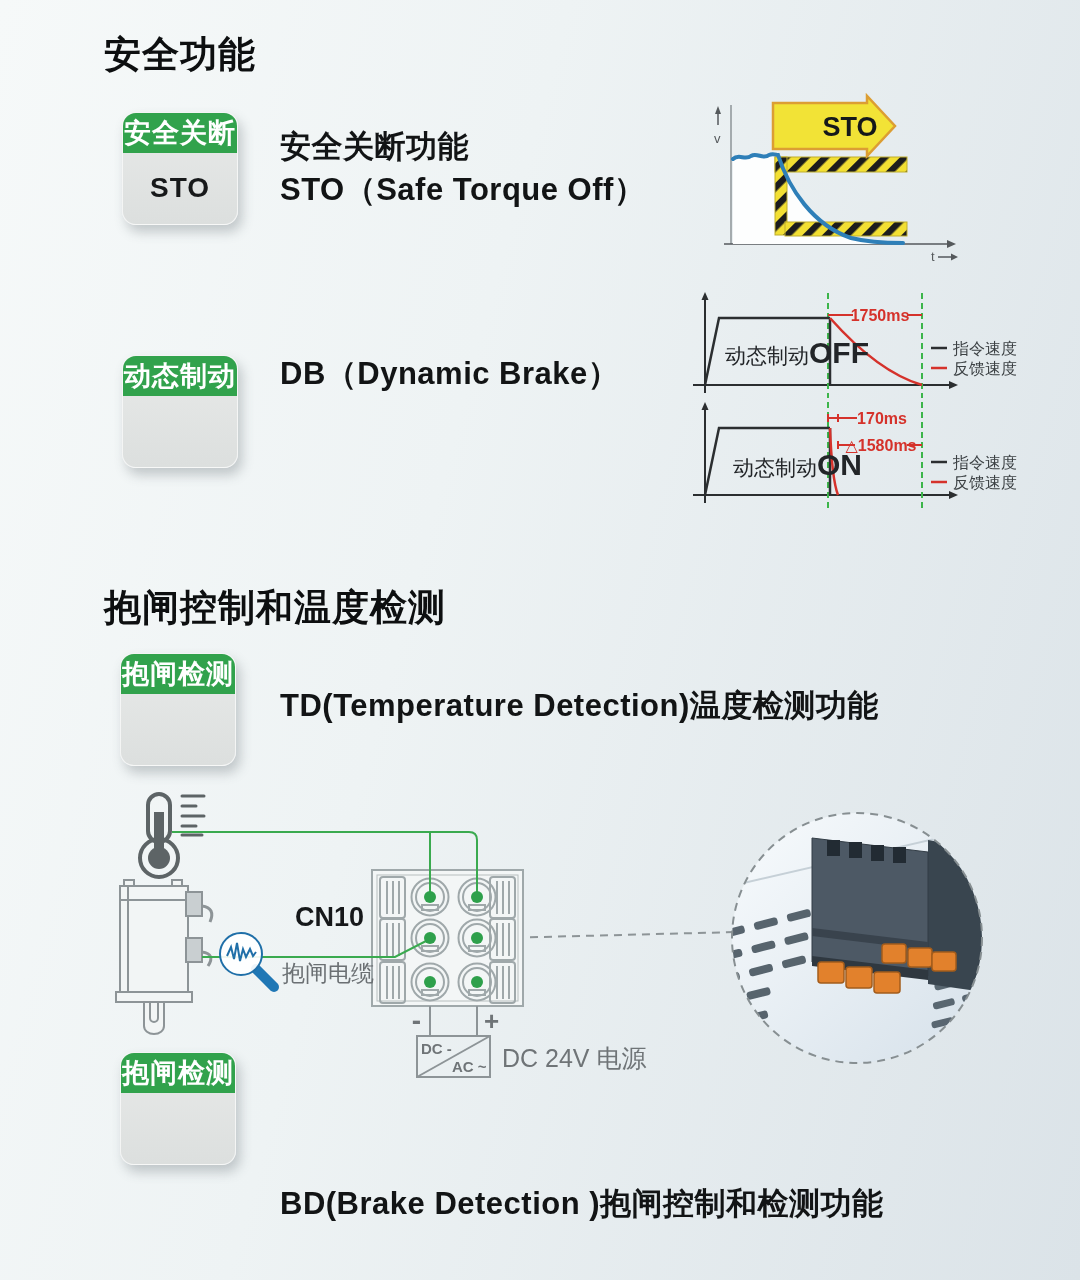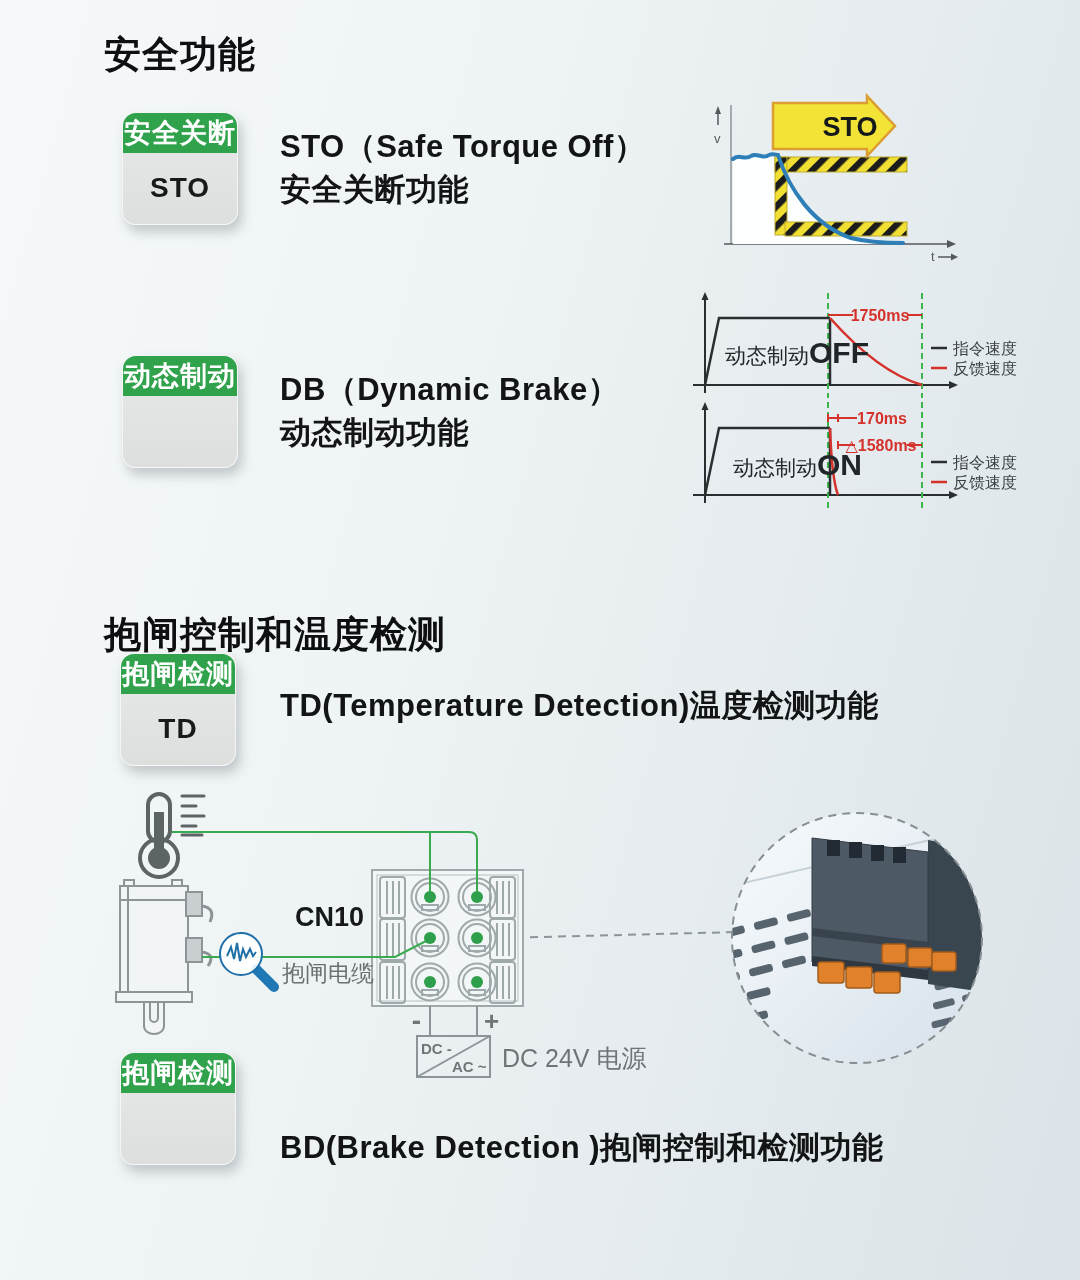--- a/index.html
+++ b/index.html
@@ -24,22 +24,22 @@
 <div class="canvas">
 
   <div class="section-title" style="left:104px;top:30px;">安全功能</div>
 
   <div class="badge" style="left:122px;top:112px;">
     <div class="tag">安全关断</div>
     <div class="code">STO</div>
   </div>
 
   <div class="feature" style="left:280px;top:125px;">
+    <div>安全关断功能</div>
     <div>STO（Safe Torque Off）</div>
-    <div>安全关断功能</div>
   </div>
 
   <svg style="left:705px;top:95px;" width="255" height="172" viewBox="0 0 255 172">
     <defs>
       <pattern id="hz" width="14" height="14" patternUnits="userSpaceOnUse" patternTransform="rotate(45)">
         <rect width="14" height="14" fill="#f2df33"></rect>
         <rect width="6.5" height="14" fill="#1c1c1c"></rect>
       </pattern>
     </defs>
 
@@ -64,23 +64,22 @@
              C84,94 108,130 146,143 C162,147 180,148 198,148" fill="none" stroke="#2e7fb8" stroke-width="4" stroke-linecap="round"></path>
 
     <polygon points="68,8 162,8 162,1 190,31 162,61 162,54 68,54" fill="#f2e336" stroke="#dc9e33" stroke-width="2.5"></polygon>
     <text x="145" y="41" font-size="27" font-weight="bold" fill="#15181a" text-anchor="middle">STO</text>
   </svg>
 
   <div class="badge" style="left:122px;top:355px;">
     <div class="tag">动态制动</div>
   </div>
 
-  <div class="feature" style="left:280px;top:368px;">
+  <div class="feature" style="left:280px;top:352px;">
     <div>DB（Dynamic Brake）</div>
-    <div>动态制动功能</div>
   </div>
 
   <svg style="left:685px;top:290px;" width="345" height="240" viewBox="0 0 345 240">
 
     <g>
       <line x1="20" y1="8" x2="20" y2="103" stroke="#2b2e30" stroke-width="2"></line>
       <polygon points="16.5,10 20,2 23.5,10" fill="#2b2e30"></polygon>
       <line x1="8" y1="95" x2="264" y2="95" stroke="#2b2e30" stroke-width="2"></line>
       <polygon points="264,91 273,95 264,99" fill="#2b2e30"></polygon>
       <line x1="143" y1="3" x2="143" y2="108" stroke="#3cb54a" stroke-width="2" stroke-dasharray="6 4"></line>
@@ -117,25 +116,24 @@
       <line x1="222" y1="155" x2="237" y2="155" stroke="#d5322b" stroke-width="2"></line>
       <text x="196" y="161" font-size="16" font-weight="bold" fill="#d5322b" text-anchor="middle">△1580ms</text>
       <text x="48" y="185" fill="#222528"><tspan font-size="21">动态制动</tspan><tspan font-size="30" font-weight="bold">ON</tspan></text>
       <line x1="246" y1="172" x2="262" y2="172" stroke="#2b2e30" stroke-width="2.5"></line>
       <text x="268" y="178" font-size="16" fill="#3c4144">指令速度</text>
       <line x1="246" y1="192" x2="262" y2="192" stroke="#d5322b" stroke-width="2.5"></line>
       <text x="268" y="198" font-size="16" fill="#3c4144">反馈速度</text>
     </g>
   </svg>
 
-  <div class="section-title" style="left:104px;top:610px;">抱闸控制和温度检测</div>
+  <div class="section-title" style="left:104px;top:583px;">抱闸控制和温度检测</div>
 
   <div class="badge" style="left:120px;top:653px;">
     <div class="tag">抱闸检测</div>
-    <div class="code">TD</div>
   </div>
 
   <div class="feature" style="left:280px;top:684px;">
     <div>TD(Temperature Detection)温度检测功能</div>
   </div>
 
   <svg style="left:90px;top:780px;" width="912" height="305" viewBox="0 0 912 305">
     <defs>
       <linearGradient id="photoGrad" x1="0" y1="0" x2="1" y2="1">
         <stop offset="0" stop-color="#f8fbfd"></stop>
@@ -317,17 +315,17 @@
       <text x="331" y="274" font-size="15" font-weight="bold" fill="#6f7477">DC -</text>
       <text x="362" y="292" font-size="15" font-weight="bold" fill="#6f7477">AC ~</text>
     </g>
     <text x="412" y="287" font-size="25" fill="#6f7477">DC 24V 电源</text>
   </svg>
 
   <div class="badge" style="left:120px;top:1052px;">
     <div class="tag">抱闸检测</div>
   </div>
 
-  <div class="feature" style="left:280px;top:1126px;">
+  <div class="feature" style="left:280px;top:1182px;">
     <div>BD(Brake Detection )抱闸控制和检测功能</div>
   </div>
 
 </div>
 
 </body></html>

